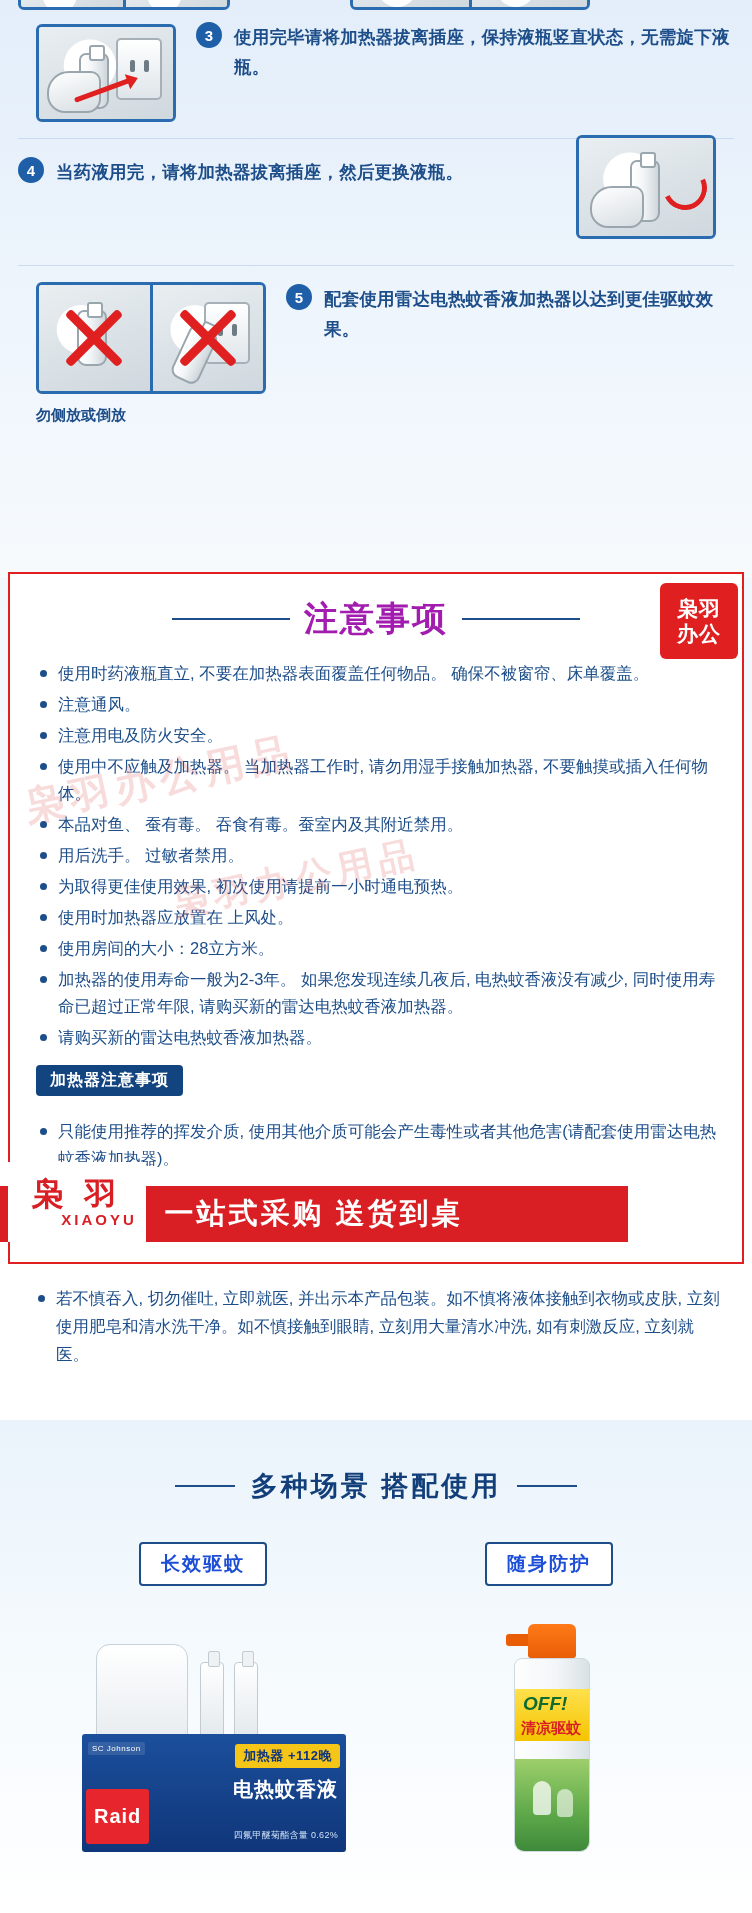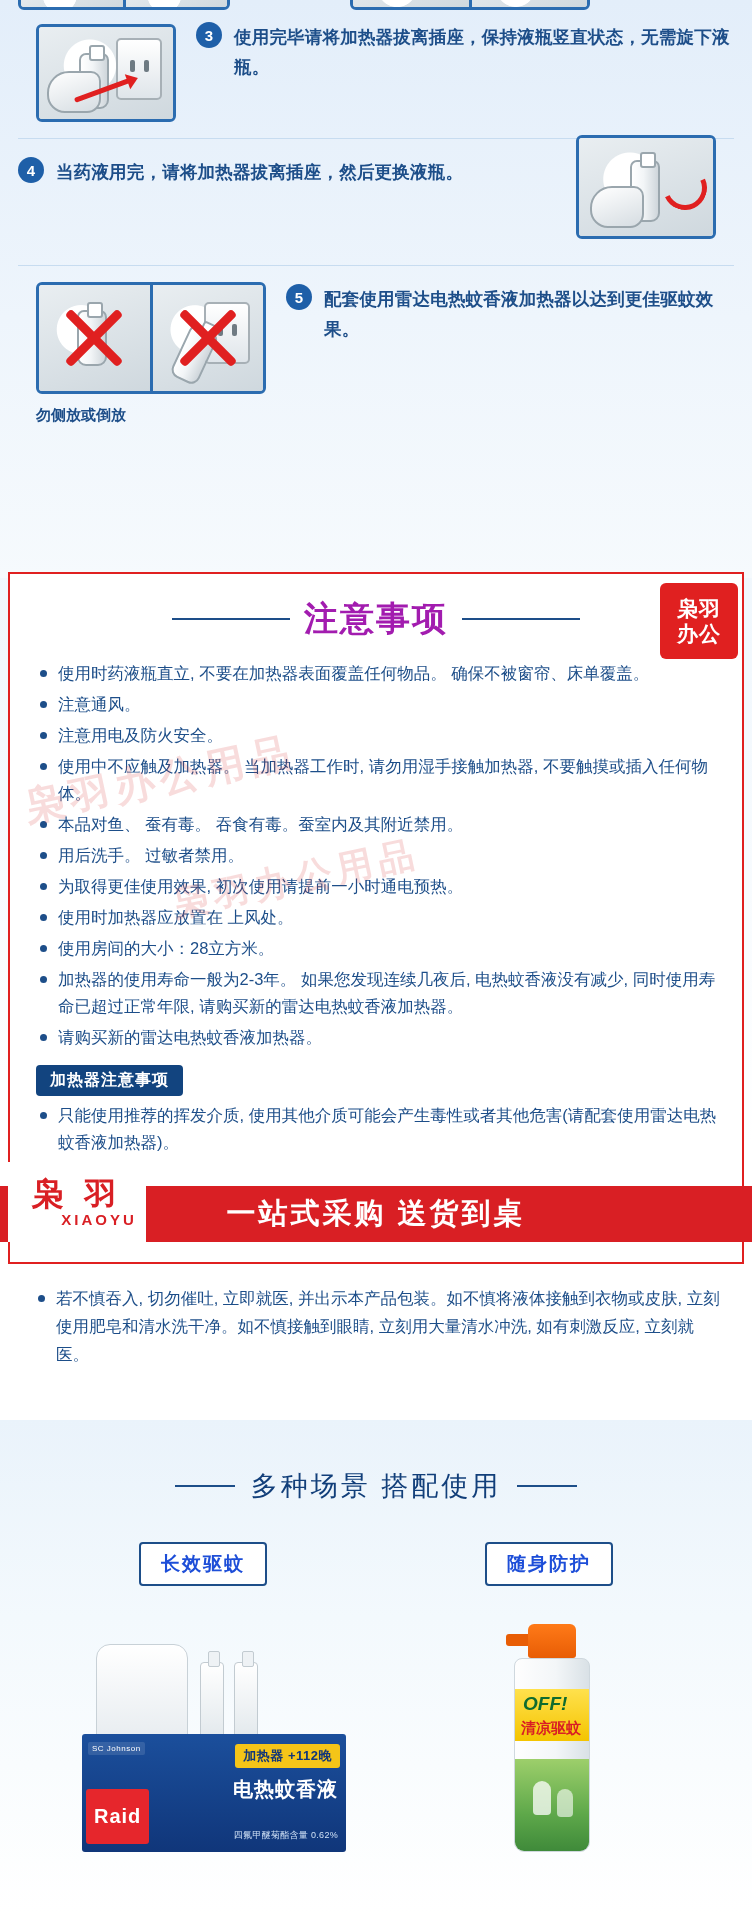--- a/index.html
+++ b/index.html
@@ -182,21 +182,21 @@
     background: #1d4e89;
   }
   .sub-badge {
     display: inline-block;
     background: #12447f;
     color: #fff;
     font-size: 16px;
     font-weight: bold;
     padding: 5px 14px;
     border-radius: 4px 4px 4px 4px;
-    margin: 10px 0 4px 26px;
+    margin: 10px 0 20px 26px;
     letter-spacing: 1px;
   }
 
   
   .aid-wrap {
     position: absolute;
     left: 8px; top: 1276px;
     width: 736px;
   }
   .aid-text {
@@ -241,21 +241,21 @@
     z-index: 35;
     pointer-events: none;
     white-space: nowrap;
   }
   .wm-ghost.a { left: 22px; top: 752px; }
   .wm-ghost.b { left: 170px; top: 855px; font-size: 36px; }
 
   .promo-band {
     position: absolute;
     left: 0; top: 1186px;
-    width: 752px; height: 56px;
+    width: 628px; height: 56px;
     background: #d91f24;
     display: flex;
     align-items: center;
     justify-content: center;
     z-index: 45;
   }
   .promo-band .txt {
     color: #ffffff;
     font-size: 29px;
     font-weight: bold;
@@ -285,21 +285,21 @@
     background: linear-gradient(180deg,#eaf3fb 0%, #f3f9fd 40%, #ffffff 100%);
   }
   .scene-title-row {
     display: flex; align-items: center; justify-content: center; gap: 16px;
     padding-top: 48px;
   }
   .scene-title-row .line { width: 60px; height: 2px; background: #1d4e89; }
   .scene-title {
     color: #123f7a;
     font-size: 27px;
-    font-weight: normal;
+    font-weight: bold;
     letter-spacing: 3px;
   }
   .scene-cards {
     display: flex;
     justify-content: center;
     gap: 76px;
     margin-top: 38px;
   }
   .scene-card { width: 270px; text-align: center; }
   .scene-badge {

